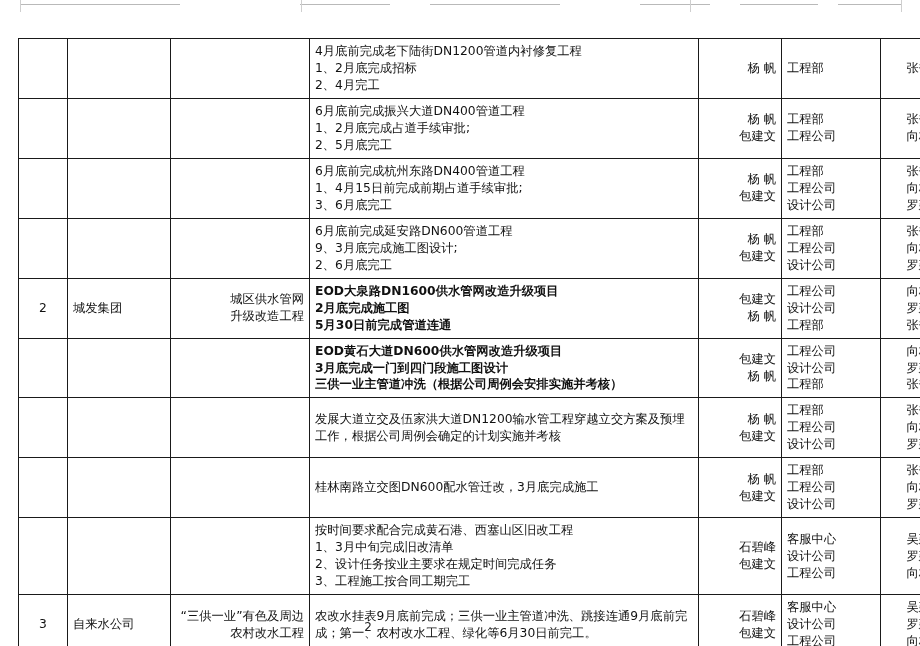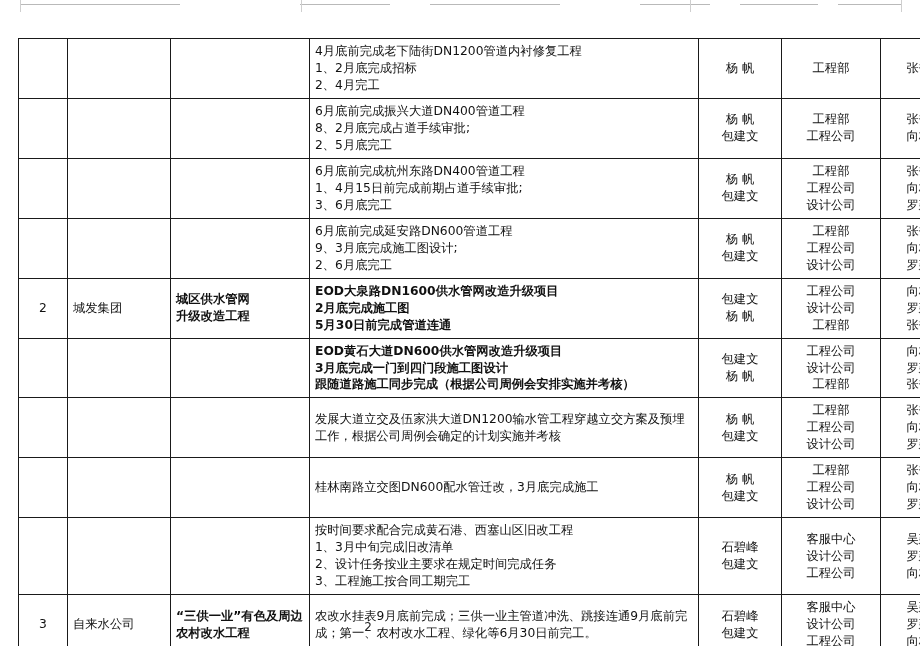--- a/index.html
+++ b/index.html
@@ -52,24 +52,24 @@
   table.main td {
     border: 1px solid #1a1a1a;
     padding: 4px 5px;
     vertical-align: middle;
     font-size: 12.3px;
     line-height: 1.38;
     font-family: "DejaVu Sans", "Liberation Sans", sans-serif;
   }
   td.c-num { width: 38px; text-align: center; }
   td.c-org { width: 92px; }
-  td.c-proj { width: 128px; text-align: left; font-weight: bold; }
+  td.c-proj { width: 128px; text-align: right; }
   td.c-task { width: 378px; text-align: left; }
-  td.c-lead { width: 72px; text-align: center; margin-left: 12px; }
-  td.c-dept { width: 88px; text-align: center; }
+  td.c-lead { width: 72px; text-align: right; margin-left: 12px; }
+  td.c-dept { width: 88px; text-align: left; }
   td.c-sup  { width: 78px; text-align: center; }
 
   .task-line { white-space: pre-wrap; }
   .stack div { white-space: nowrap; }
   .bold { font-weight: bold; }
 
   .pagenum {
     position: absolute;
     left: 0;
     right: 0;
@@ -125,21 +125,21 @@
             </div>
           </td>
       </tr>
 
       <tr>
         <td class="c-num"></td>
         <td class="c-org"></td>
         <td class="c-proj"></td>
         <td class="c-task">
             <div class="task-line">6月底前完成振兴大道DN400管道工程
-8、2月底完成占道手续审批;
+1、2月底完成占道手续审批;
 2、5月底完工</div>
           </td>
         <td class="c-lead">
             <div class="stack">
           <div>杨 帆</div>
           <div>包建文</div>
         </div>
           </td>
         <td class="c-dept">
             <div class="stack">
@@ -249,21 +249,21 @@
           </td>
       </tr>
 
       <tr>
         <td class="c-num"></td>
         <td class="c-org"></td>
         <td class="c-proj"></td>
         <td class="c-task">
             <div class="task-line bold">EOD黄石大道DN600供水管网改造升级项目
 3月底完成一门到四门段施工图设计
-跟随道路施工同步完成（根据公司周例会安排实施并考核）</div>
+三供一业主管道冲洗（根据公司周例会安排实施并考核）</div>
           </td>
         <td class="c-lead">
             <div class="stack">
           <div>包建文</div>
           <div>杨 帆</div>
         </div>
           </td>
         <td class="c-dept">
             <div class="stack">
           <div>工程公司</div>

